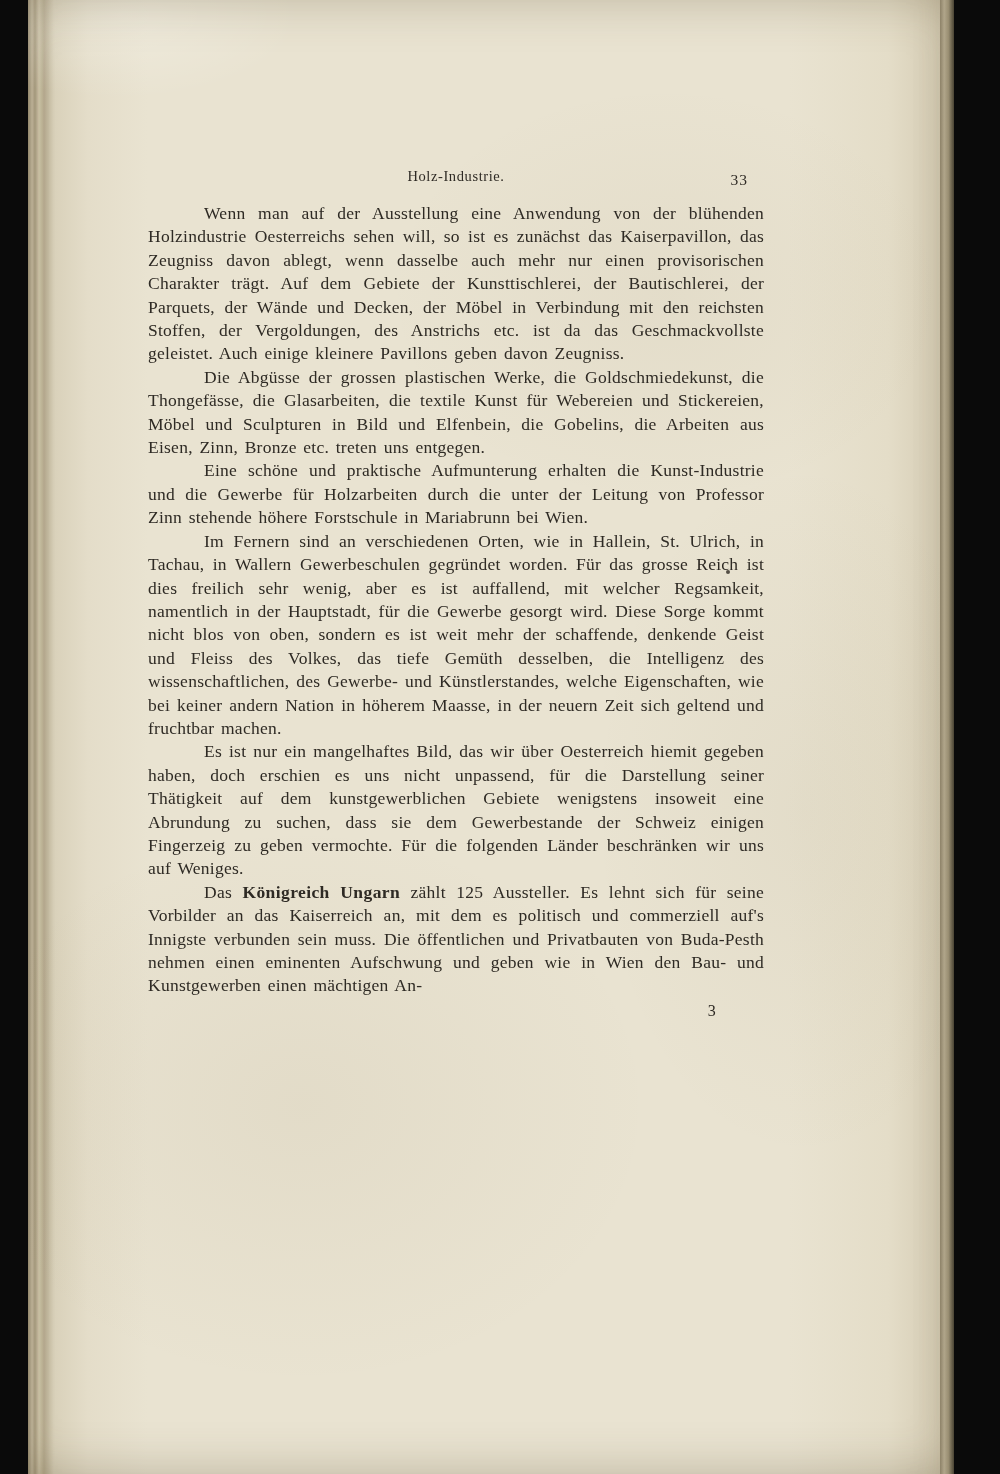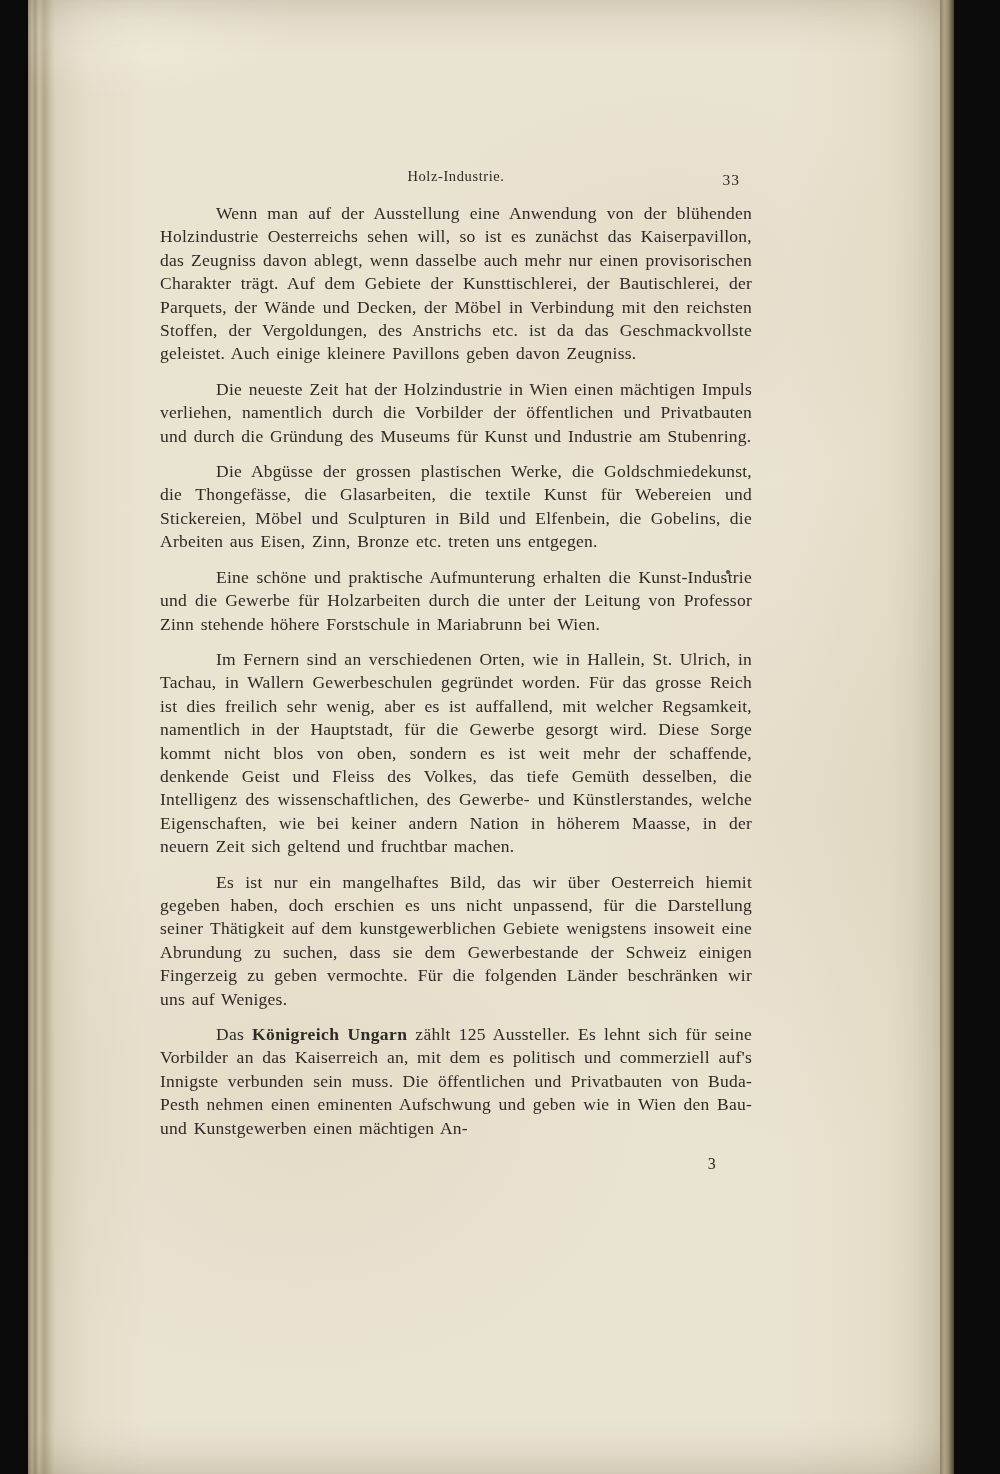--- a/index.html
+++ b/index.html
@@ -77,27 +77,27 @@
   .header {
     position: relative;
     text-align: center;
     font-size: 14.5px;
     line-height: 17px;
     margin-bottom: 17px;
     letter-spacing: 0.6px;
   }
   .page-number {
     position: absolute;
-    right: 24px;
+    right: 16px;
     top: 3px;
     font-size: 15.5px;
     letter-spacing: 1px;
   }
   .para {
-    margin: 12px;
+    margin: 0;
     text-indent: 56px;
   }
   .bold {
     font-weight: bold;
     letter-spacing: 0.4px;
   }
   .signature {
     text-align: right;
     padding-right: 48px;
     font-size: 16px;
@@ -121,21 +121,20 @@
   <div class="page">
     <div class="content">
 
       <div class="header">
         <span class="running-title">Holz-Industrie.</span>
         <span class="page-number">33</span>
       </div>
 
       <p class="para">Wenn man auf der Ausstellung eine Anwendung von der blühenden Holzindustrie Oesterreichs sehen will, so ist es zunächst das Kaiserpavillon, das Zeugniss davon ablegt, wenn dasselbe auch mehr nur einen provisorischen Charakter trägt. Auf dem Gebiete der Kunsttischlerei, der Bautischlerei, der Parquets, der Wände und Decken, der Möbel in Verbindung mit den reichsten Stoffen, der Vergoldungen, des Anstrichs etc. ist da das Geschmackvollste geleistet. Auch einige kleinere Pavillons geben davon Zeugniss.</p>
 
-      <p class="para">Die neueste Zeit hat der Holzindustrie in Wien einen mächtigen Impuls verliehen, namentlich durch die Vorbilder der öffentlichen und Privatbauten und durch die Gründung des Museums für Kunst und Industrie am Stubenring.</p>
 
       <p class="para">Die Abgüsse der grossen plastischen Werke, die Goldschmiedekunst, die Thongefässe, die Glasarbeiten, die textile Kunst für Webereien und Stickereien, Möbel und Sculpturen in Bild und Elfenbein, die Gobelins, die Arbeiten aus Eisen, Zinn, Bronze etc. treten uns entgegen.</p>
 
 
       <p class="para">Eine schöne und praktische Aufmunterung erhalten die Kunst-Industrie und die Gewerbe für Holzarbeiten durch die unter der Leitung von Professor Zinn stehende höhere Forstschule in Mariabrunn bei Wien.</p>
 
       <p class="para">Im Fernern sind an verschiedenen Orten, wie in Hallein, St. Ulrich, in Tachau, in Wallern Gewerbeschulen gegründet worden. Für das grosse Reich ist dies freilich sehr wenig, aber es ist auffallend, mit welcher Regsamkeit, namentlich in der Hauptstadt, für die Gewerbe gesorgt wird. Diese Sorge kommt nicht blos von oben, sondern es ist weit mehr der schaffende, denkende Geist und Fleiss des Volkes, das tiefe Gemüth desselben, die Intelligenz des wissenschaftlichen, des Gewerbe- und Künstlerstandes, welche Eigenschaften, wie bei keiner andern Nation in höherem Maasse, in der neuern Zeit sich geltend und fruchtbar machen.</p>
 
       <p class="para">Es ist nur ein mangelhaftes Bild, das wir über Oesterreich hiemit gegeben haben, doch erschien es uns nicht unpassend, für die Darstellung seiner Thätigkeit auf dem kunstgewerblichen Gebiete wenigstens insoweit eine Abrundung zu suchen, dass sie dem Gewerbestande der Schweiz einigen Fingerzeig zu geben vermochte. Für die folgenden Länder beschränken wir uns auf Weniges.</p>
 

